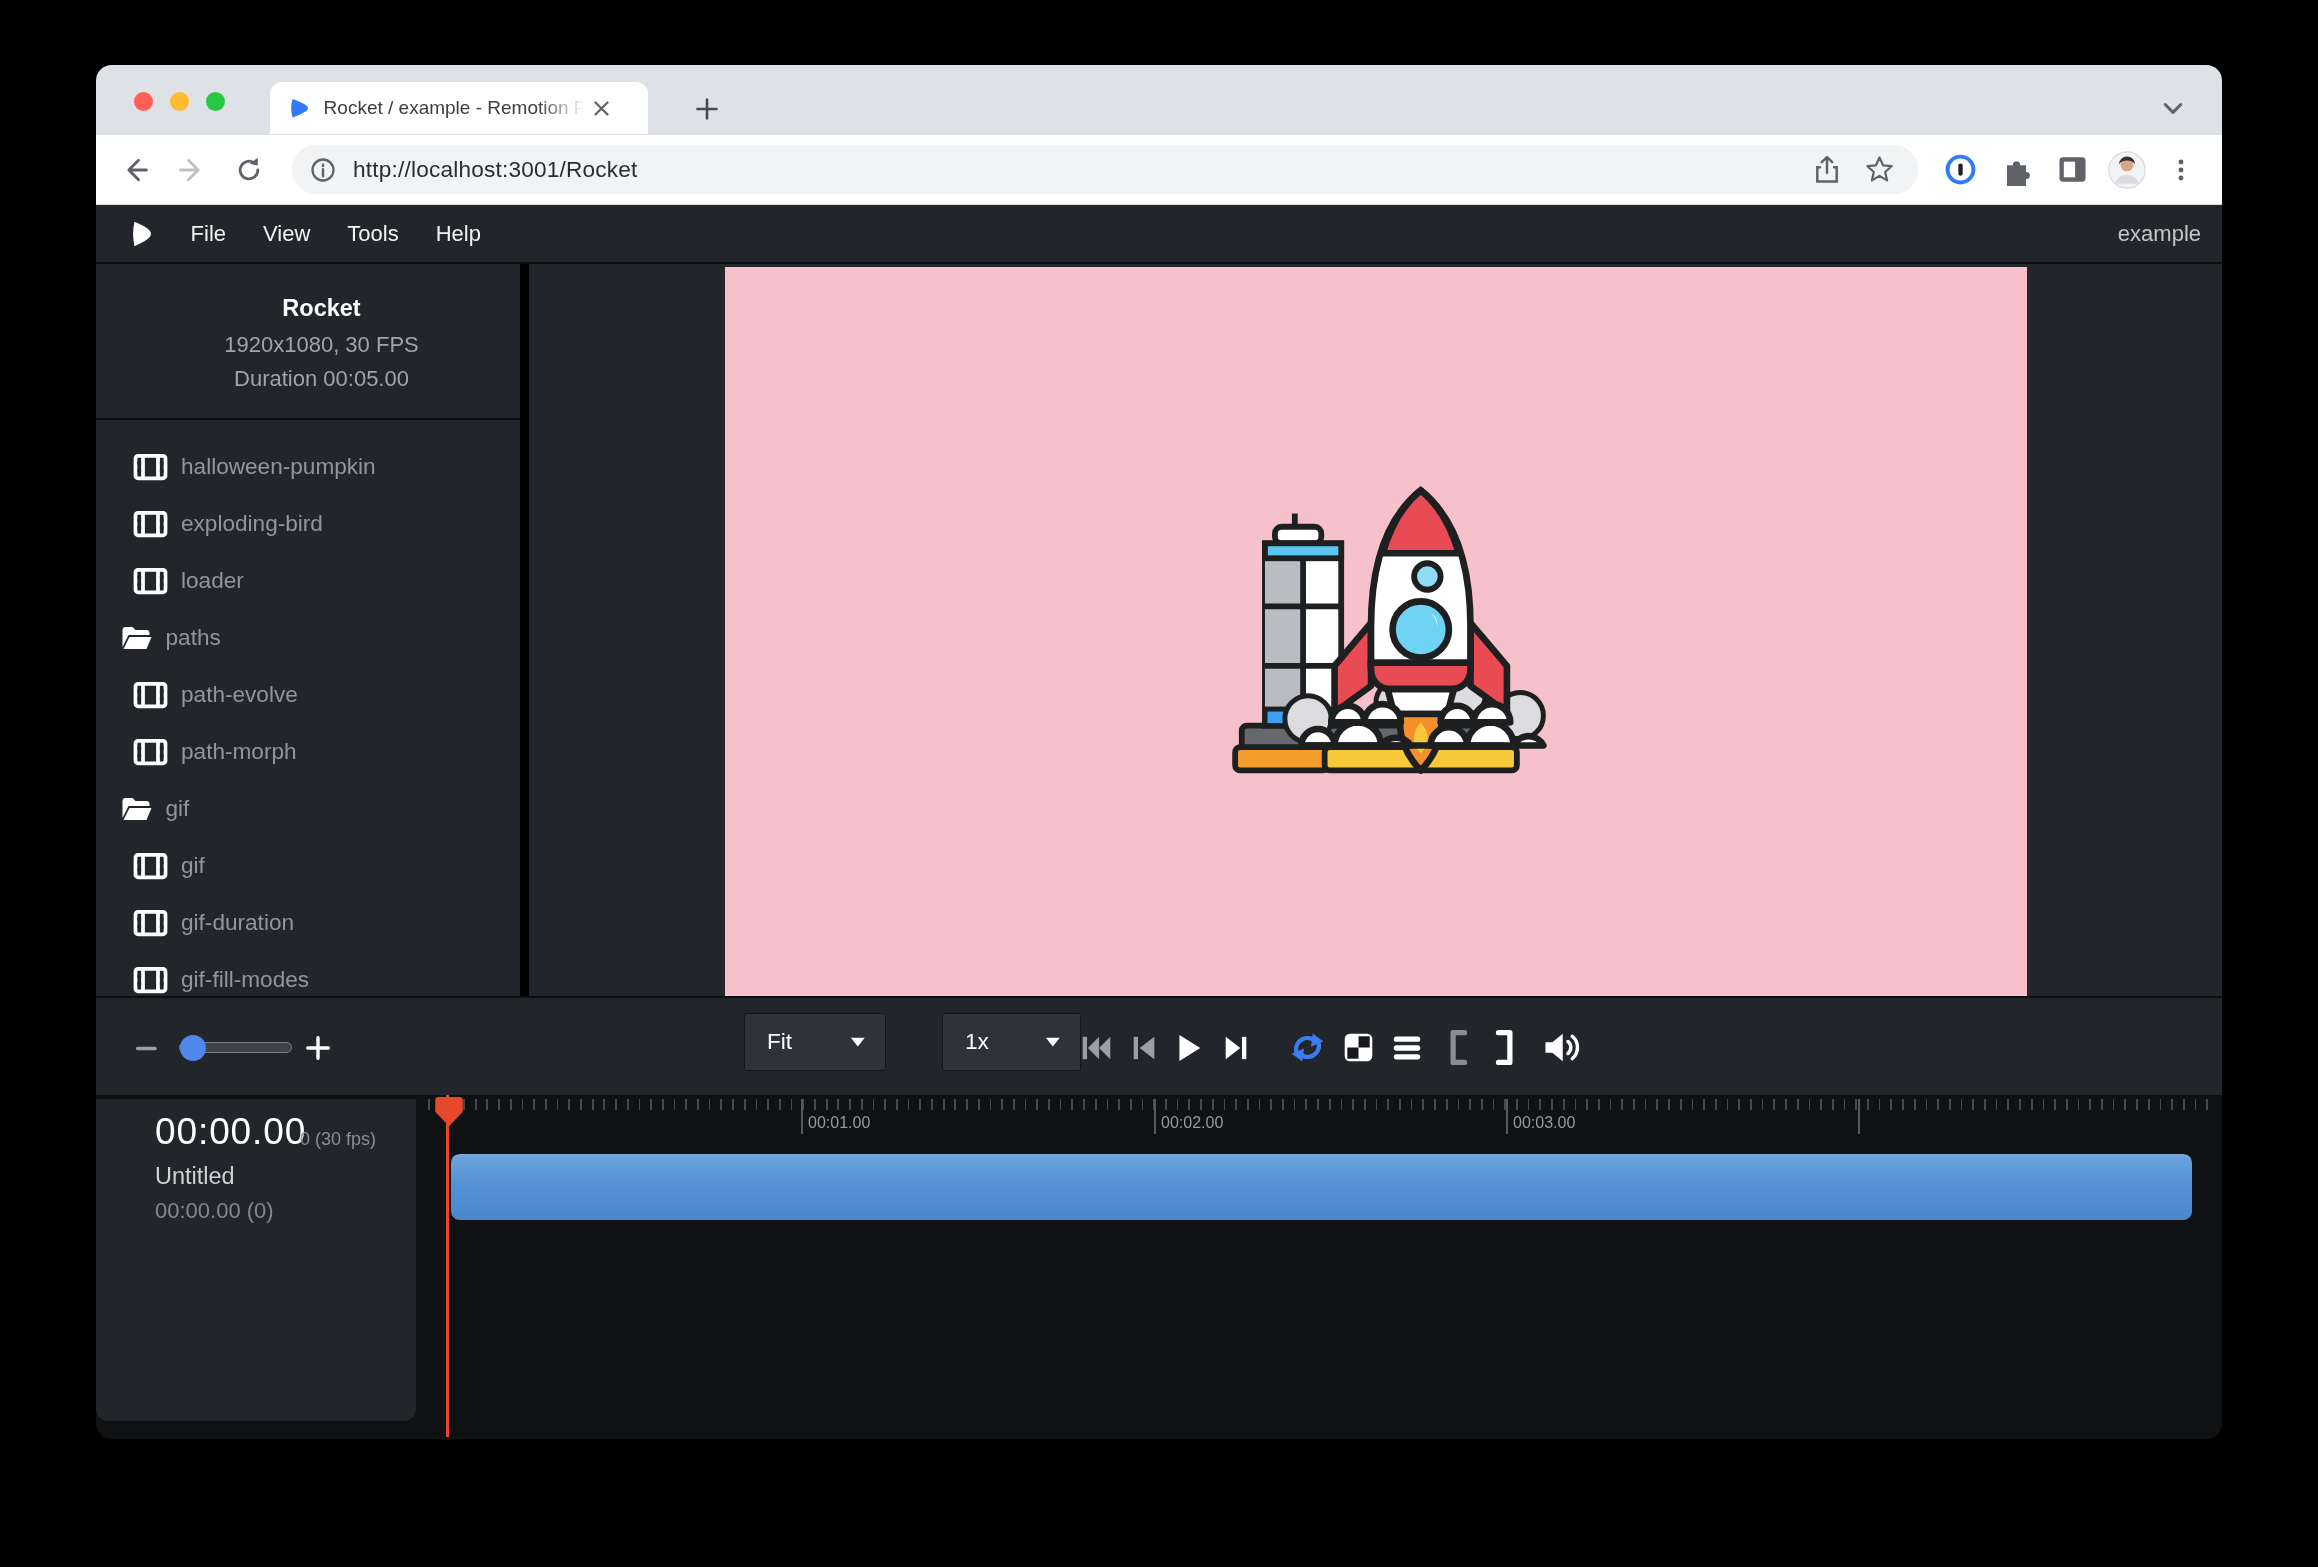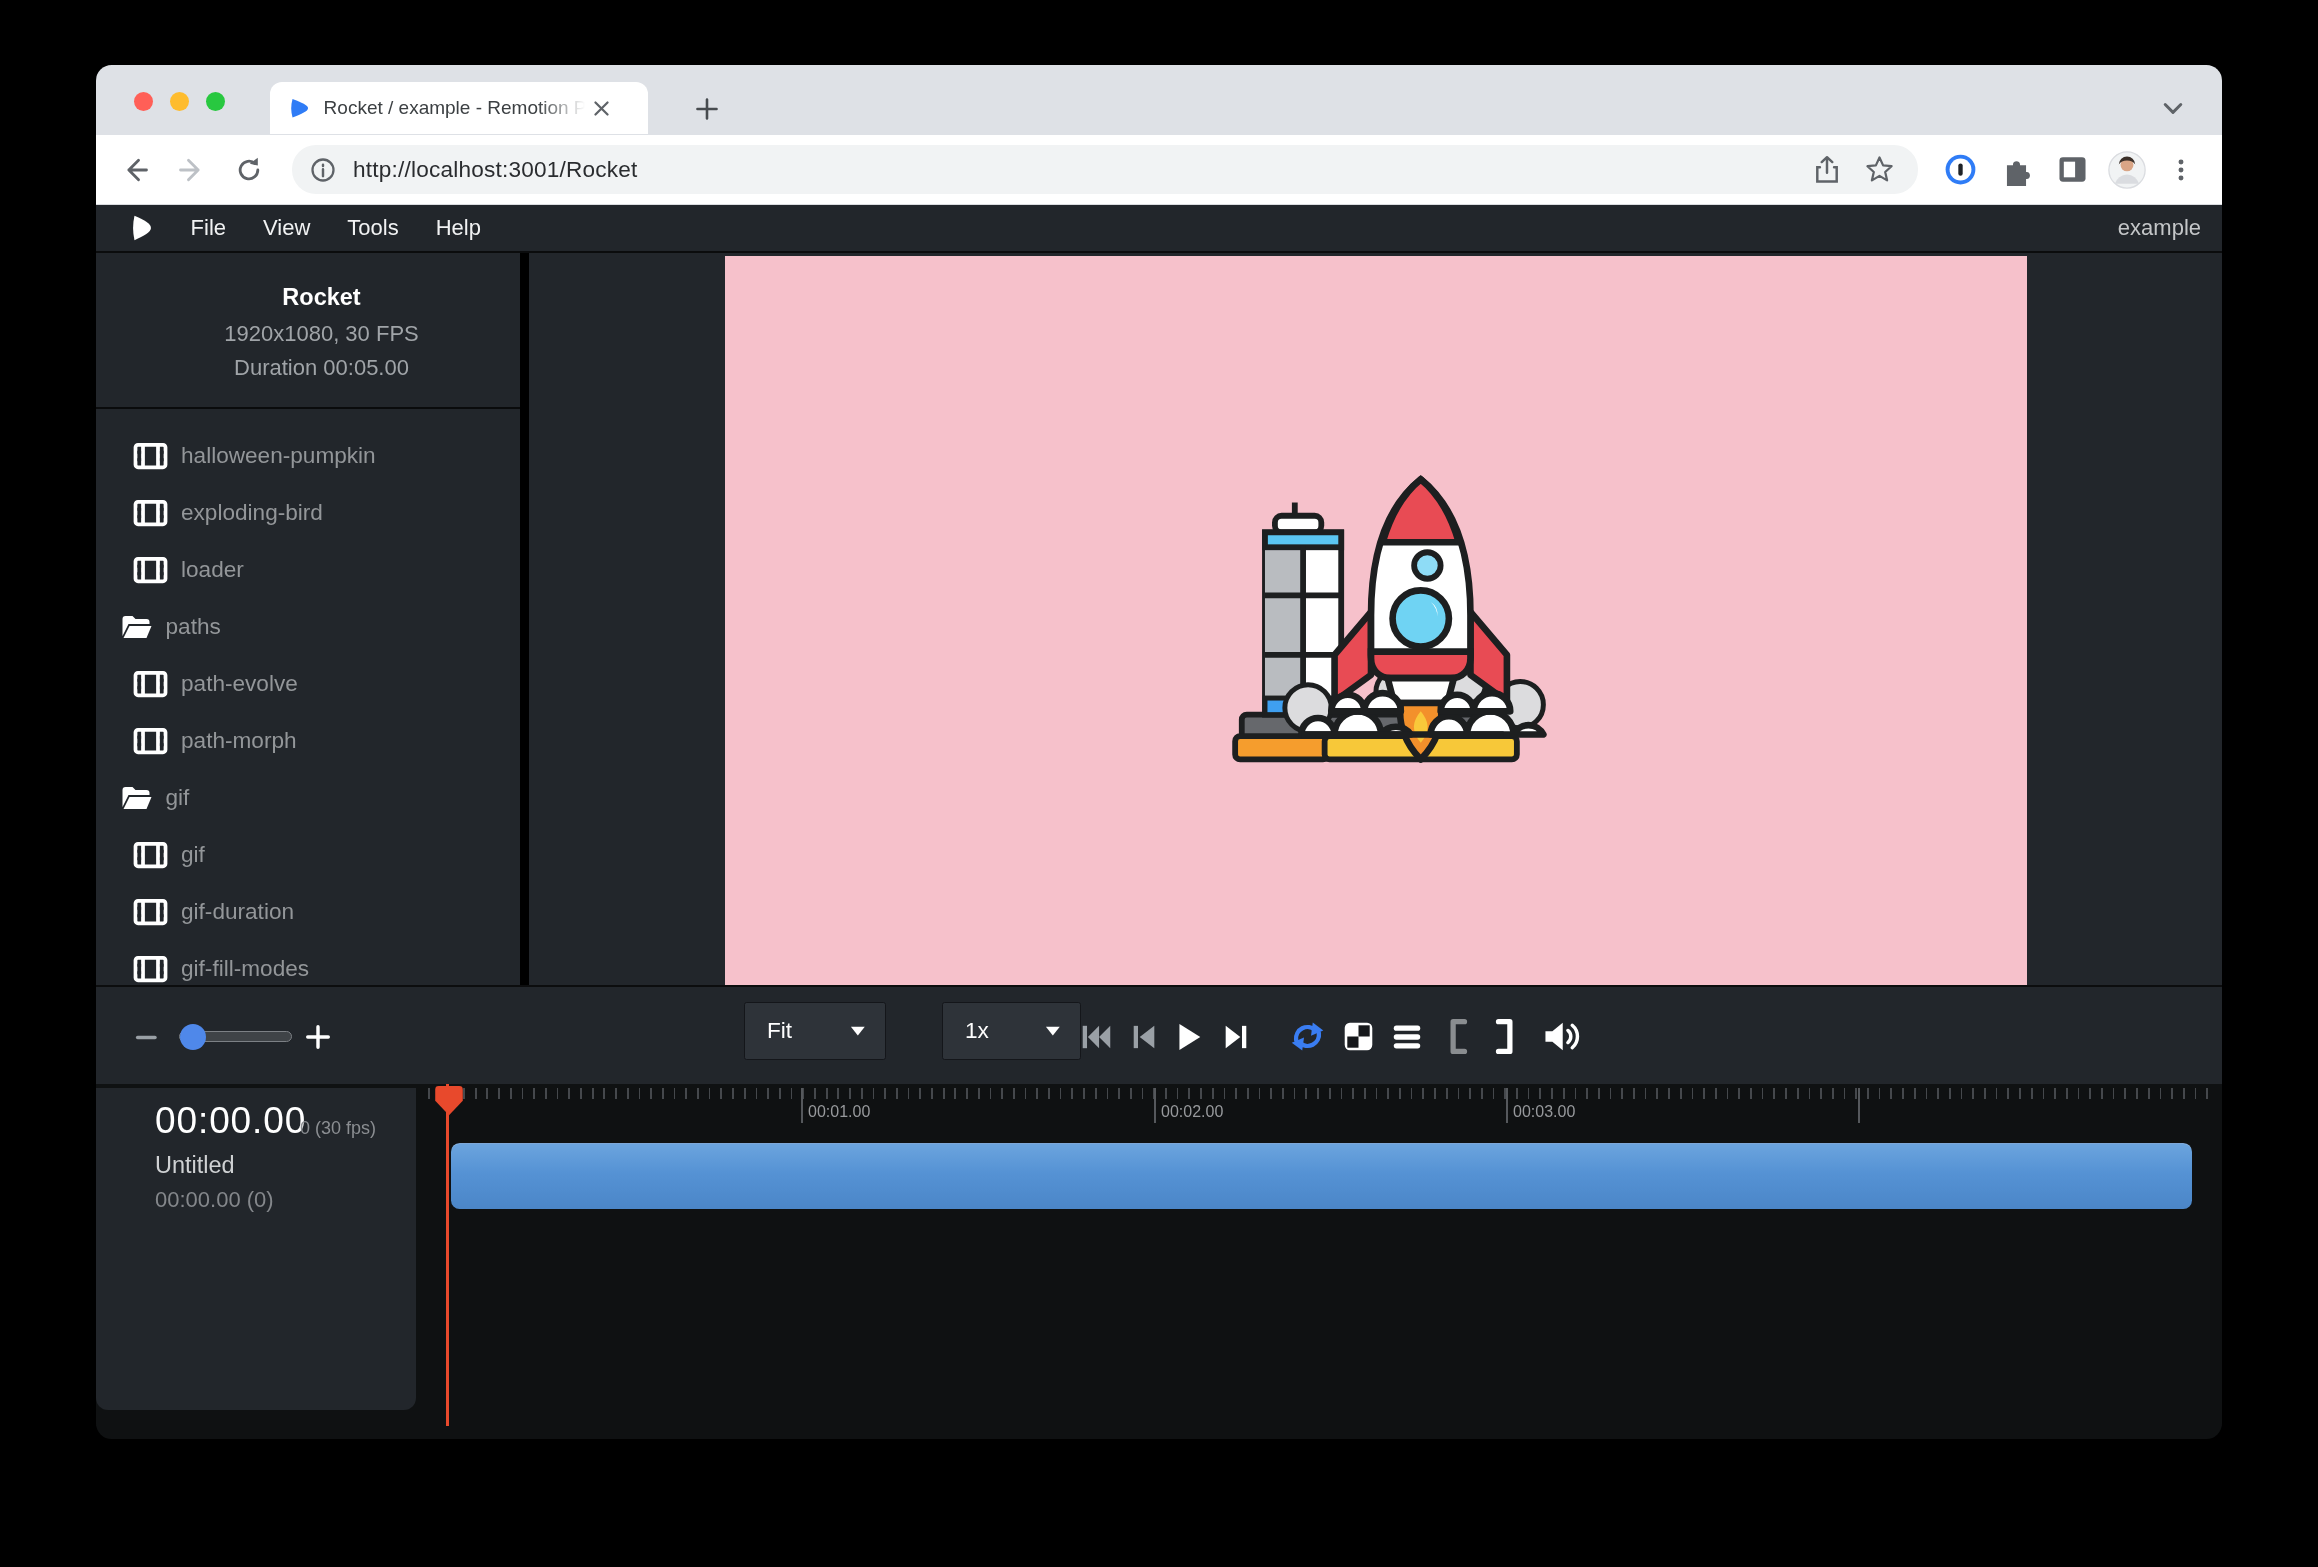--- a/index.html
+++ b/index.html
@@ -23,21 +23,21 @@
   
   .urlrow { position:relative; height:70px; background:#fff; border-bottom:0.9px solid #dadce0; }
   .navbtn { position:absolute; top:19px; width:31px; height:31px; display:flex; align-items:center; justify-content:center; }
   .omnibox { position:absolute; left:196px; top:10.4px; width:1626px; height:49px; border-radius:24px; background:#f1f3f4; display:flex; align-items:center; }
   .omni-info { margin-left:17.4px; flex:0 0 auto; }
   .omni-url { margin-left:15.7px; font-size:22.6px; color:#2a2c2f; letter-spacing:0.2px; flex:1 1 auto; }
   .omni-icon { flex:0 0 auto; margin-right:22.6px; }
   .chrome-action { position:absolute; top:15.7px; width:38px; height:38px; display:flex; align-items:center; justify-content:center; }
 
   
-  .menubar { position:relative; height:48px; background:#22262b; display:flex; align-items:center; padding:0 21px 0 35px; border-bottom:2.6px solid #0b0c0d; }
+  .menubar { position:relative; height:59px; background:#22262b; display:flex; align-items:center; padding:0 21px 0 35px; border-bottom:2.6px solid #0b0c0d; }
   .menu-logo { width:22.6px; height:26px; }
   .menu-item { margin-left:37px; font-size:22px; color:#f1f2f3; }
   .menu-right { margin-left:auto; font-size:22px; color:#c4c6c8; }
 
   
   .content { position:relative; height:732px; display:flex; background:#22262b; }
   .sidebar { width:424px; background:#22262b; overflow:hidden; position:relative; }
   .comp-info { padding:31px 0 0 27px;text-align:center; }
   .comp-name { font-size:23.5px; font-weight:bold; color:#fff; }
   .comp-res { margin-top:10.4px; font-size:22px; color:#a0a4a8; }

